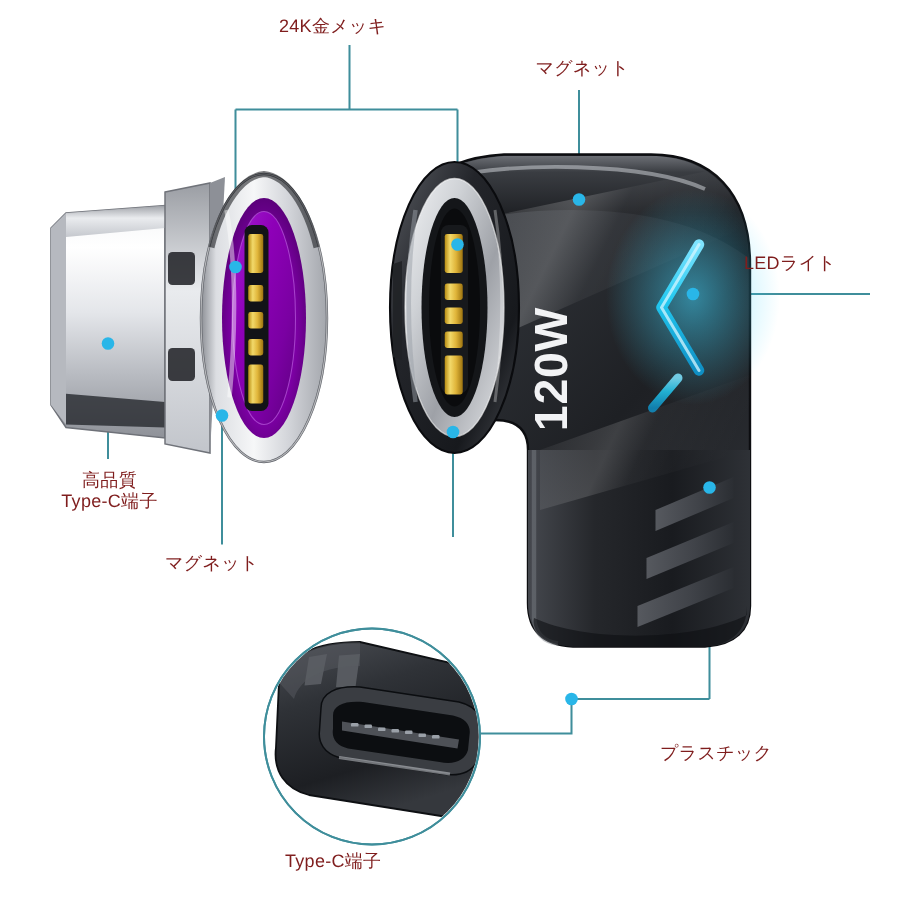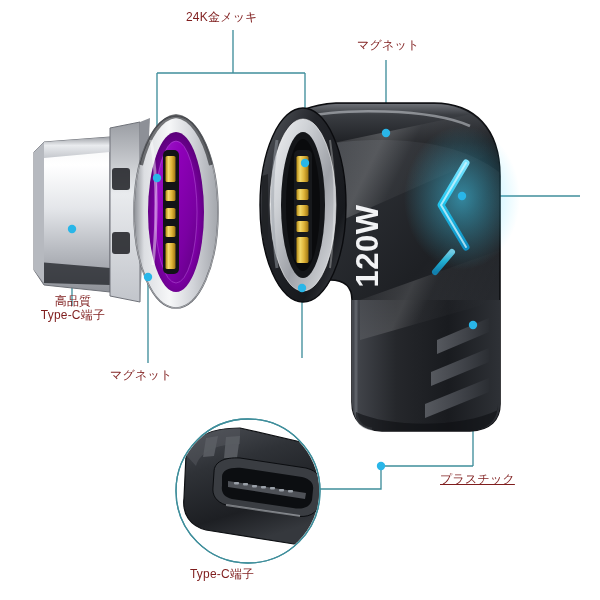--- a/index.html
+++ b/index.html
@@ -322,24 +322,25 @@
       <circle cx="302" cy="288" r="4.2" fill="#29b6e8"></circle>
       <circle cx="473" cy="325" r="4.2" fill="#29b6e8"></circle>
       <circle cx="381" cy="466" r="4.2" fill="#29b6e8"></circle>
     </g>
   </svg>
 
   <div class="lbl l" style="left:186px;top:10px;">24K金メッキ</div>
 
   <div class="lbl l" style="left:357px;top:38px;">マグネット</div>
 
-
-  <div class="lbl c" style="left:18px;top:294px;width:110px;">高品質
+  <div class="lbl l" style="left:496px;top:168px;">LEDライト</div>
+
+  <div class="lbl c" style="left:18px;top:313px;width:110px;">高品質
 Type-C端子</div>
 
   <div class="lbl l" style="left:110px;top:368px;">マグネット</div>
 
 
-  <div class="lbl l" style="left:440px;top:472px;text-decoration:underline;">プラスチック</div>
+  <div class="lbl l" style="left:440px;top:495px;">プラスチック</div>
 
   <div class="lbl l" style="left:190px;top:567px;">Type-C端子</div>
 
 </div>
 
 </body></html>

